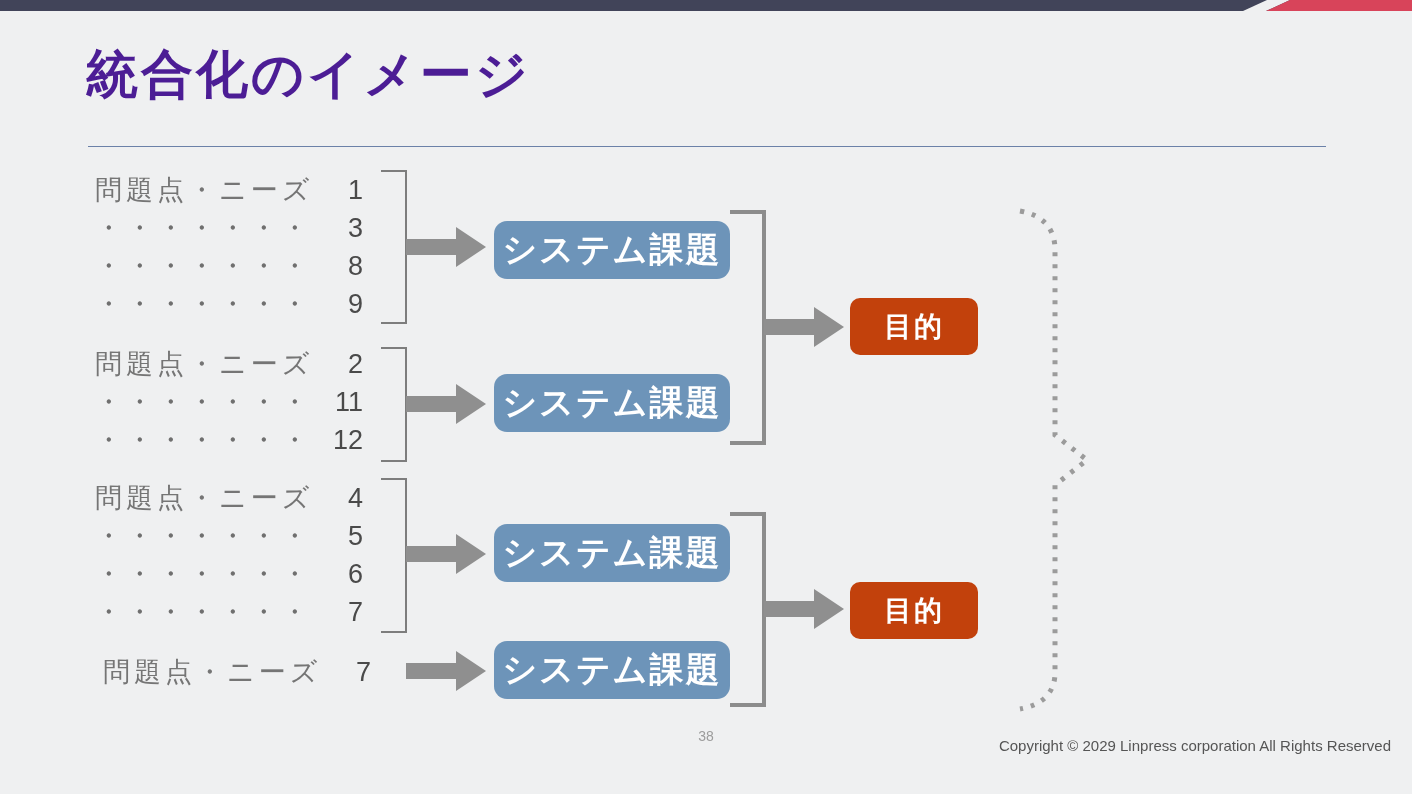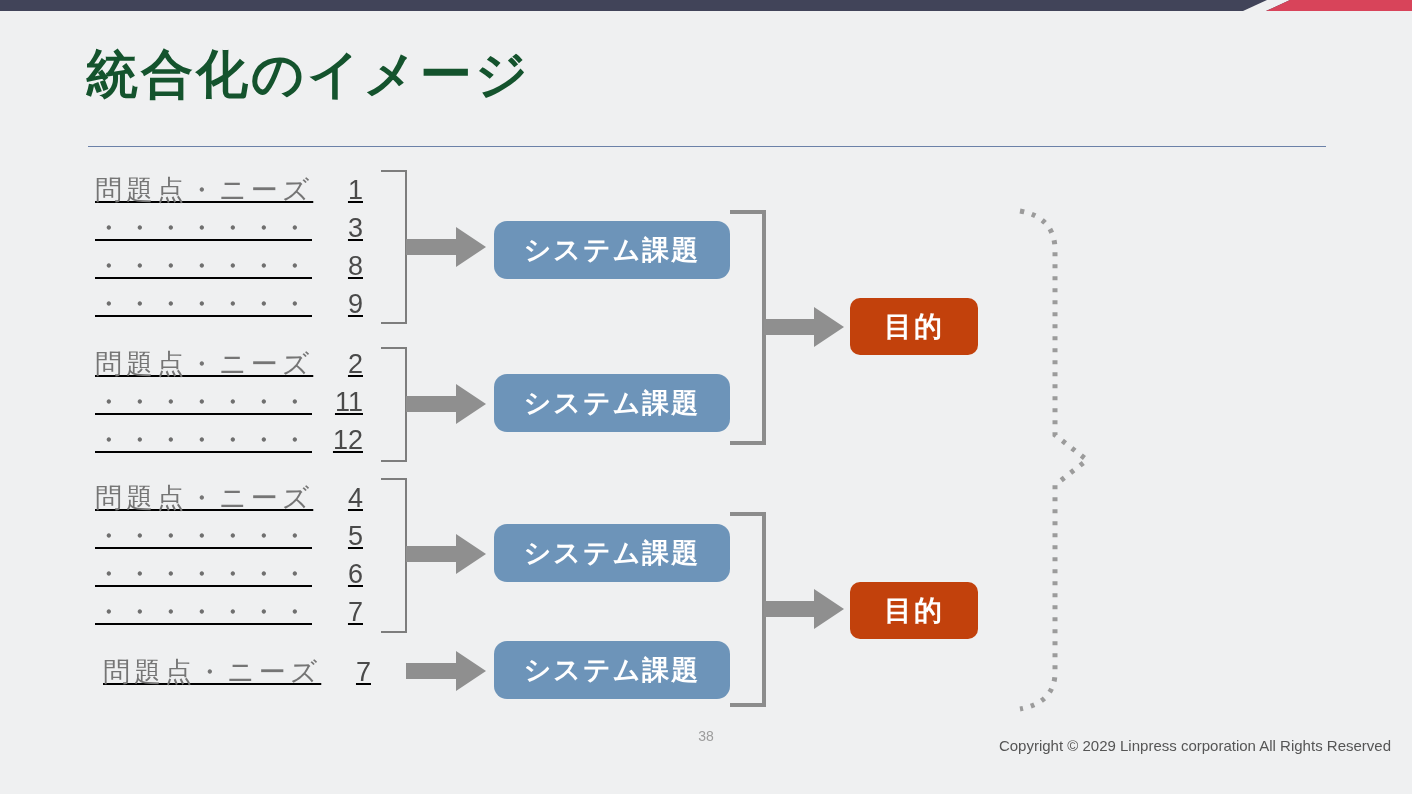--- a/index.html
+++ b/index.html
@@ -6,25 +6,25 @@
   .slide{
     position:relative;width:1412px;height:794px;margin:0 auto;
     background:#eff0f1;overflow:hidden;
     font-family:"Liberation Sans","DejaVu Sans",sans-serif;
   }
   
   .topbar{position:absolute;left:0;top:0;width:1412px;height:11px;}
   
   .title{
     position:absolute;left:86px;top:40px;margin:0;
-    font-size:52px;font-weight:700;color:#14532d;letter-spacing:3px;
+    font-size:52px;font-weight:700;color:#4c1d95;letter-spacing:3px;
   }
   .title-rule{position:absolute;left:88px;top:146px;width:1238px;height:1px;background:#6b81a8;}
   
-  .group{position:absolute;width:268px;text-decoration:underline;}
+  .group{position:absolute;width:268px;}
   .g1{left:95px;top:171px;}
   .g2{left:95px;top:345px;}
   .g3{left:95px;top:479px;}
   .g4{left:103px;top:653px;}
   .line{display:flex;justify-content:space-between;align-items:center;height:38px;font-size:27px;}
   .lbl{color:#757575;letter-spacing:4px;white-space:nowrap;}
   .dots{color:#6f6f6f;letter-spacing:4px;white-space:nowrap;}
   .num{color:#4a4a4a;min-width:36px;text-align:right;}
   
   .lbracket{
@@ -53,21 +53,21 @@
   .a2{left:406px;top:384px;}
   .a3{left:406px;top:534px;}
   .a4{left:406px;top:651px;}
   .a5{left:764px;top:307px;}
   .a6{left:764px;top:589px;}
   
   .box{
     position:absolute;display:flex;align-items:center;justify-content:center;
     color:#ffffff;font-weight:700;
   }
-  .sysbox{left:494px;width:236px;height:58px;border-radius:13px;background:#6d94b9;font-size:27px;letter-spacing:2px;}
+  .sysbox{left:494px;width:236px;height:58px;border-radius:13px;background:#6d94b9;font-size:34px;letter-spacing:2px;}
   .s1{top:221px;} .s2{top:374px;} .s3{top:524px;} .s4{top:641px;}
   .purpose{left:850px;width:128px;height:57px;border-radius:10px;background:#c2410c;font-size:28px;letter-spacing:2px;}
   .p1{top:298px;} .p2{top:582px;}
   .concept{left:1103px;top:429px;width:222px;height:61px;border-radius:13px;background:#ed7c39;font-size:28px;letter-spacing:5px;}
   
   .brace{position:absolute;left:1005px;top:203px;}
   
   .logo{
     position:absolute;left:70px;top:720px;
     font-family:"Liberation Serif","DejaVu Serif",serif;

